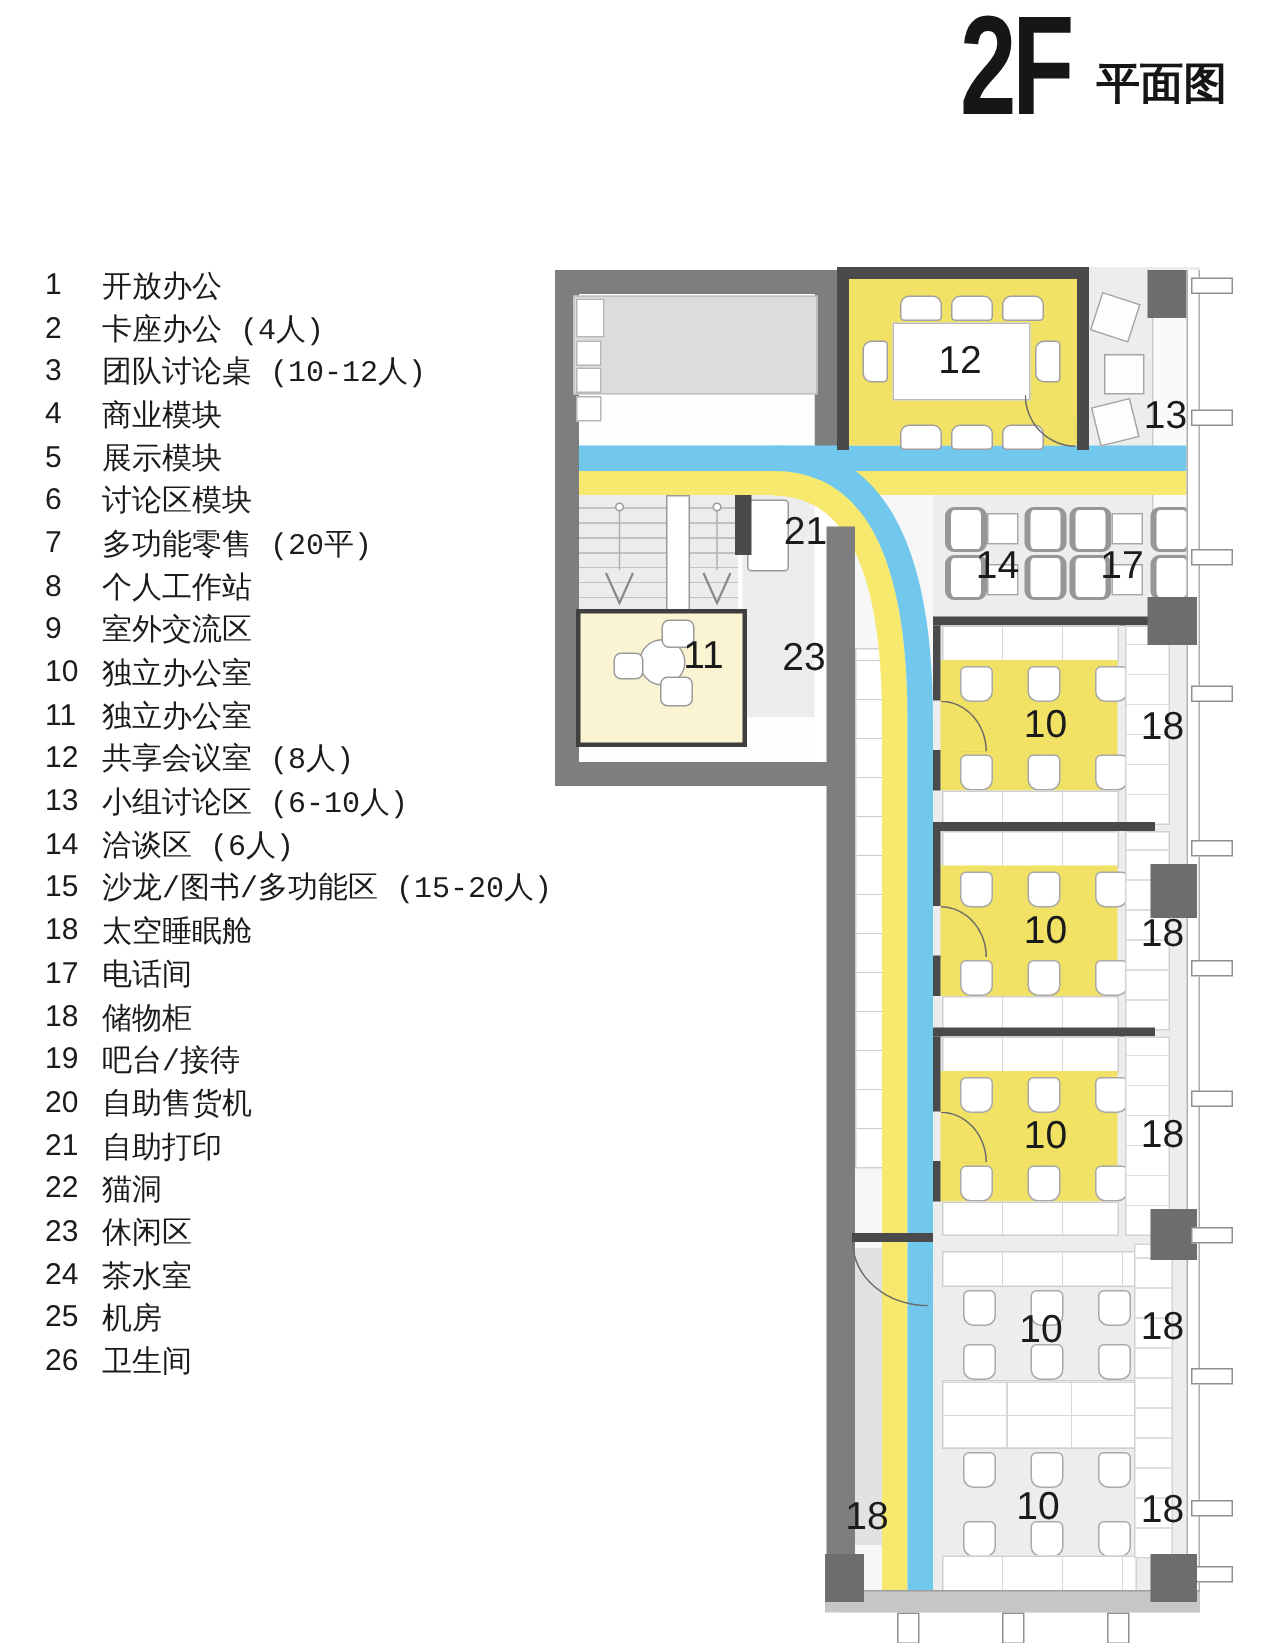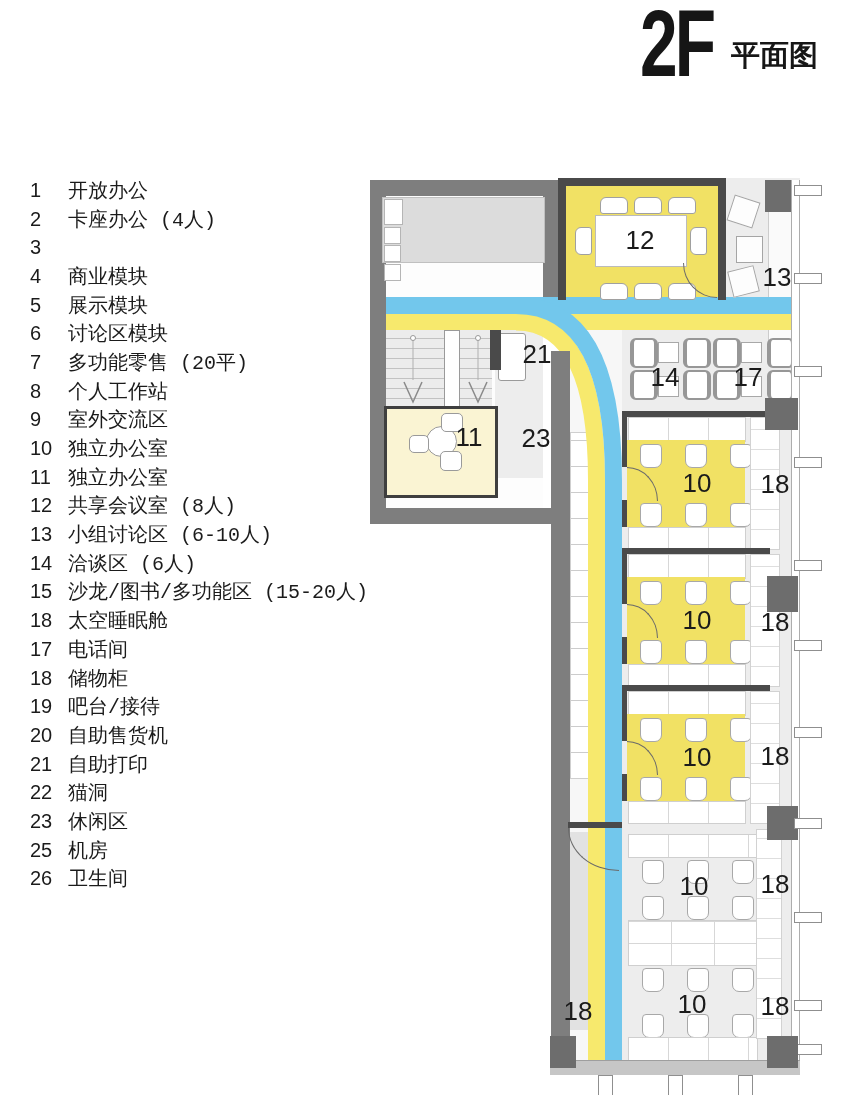--- a/index.html
+++ b/index.html
@@ -59,20 +59,21 @@
       <span class="ltext">开放办公</span>
     </div>
 
     <div class="lrow">
       <span class="lnum">2</span>
       <span class="ltext">卡座办公 (4人)</span>
     </div>
 
     <div class="lrow">
       <span class="lnum">3</span>
+      <span class="ltext">团队讨论桌 (10-12人)</span>
     </div>
 
     <div class="lrow">
       <span class="lnum">4</span>
       <span class="ltext">商业模块</span>
     </div>
 
     <div class="lrow">
       <span class="lnum">5</span>
       <span class="ltext">展示模块</span>
@@ -161,20 +162,24 @@
     <div class="lrow">
       <span class="lnum">22</span>
       <span class="ltext">猫洞</span>
     </div>
 
     <div class="lrow">
       <span class="lnum">23</span>
       <span class="ltext">休闲区</span>
     </div>
 
+    <div class="lrow">
+      <span class="lnum">24</span>
+      <span class="ltext">茶水室</span>
+    </div>
 
     <div class="lrow">
       <span class="lnum">25</span>
       <span class="ltext">机房</span>
     </div>
 
     <div class="lrow">
       <span class="lnum">26</span>
       <span class="ltext">卫生间</span>
     </div>

